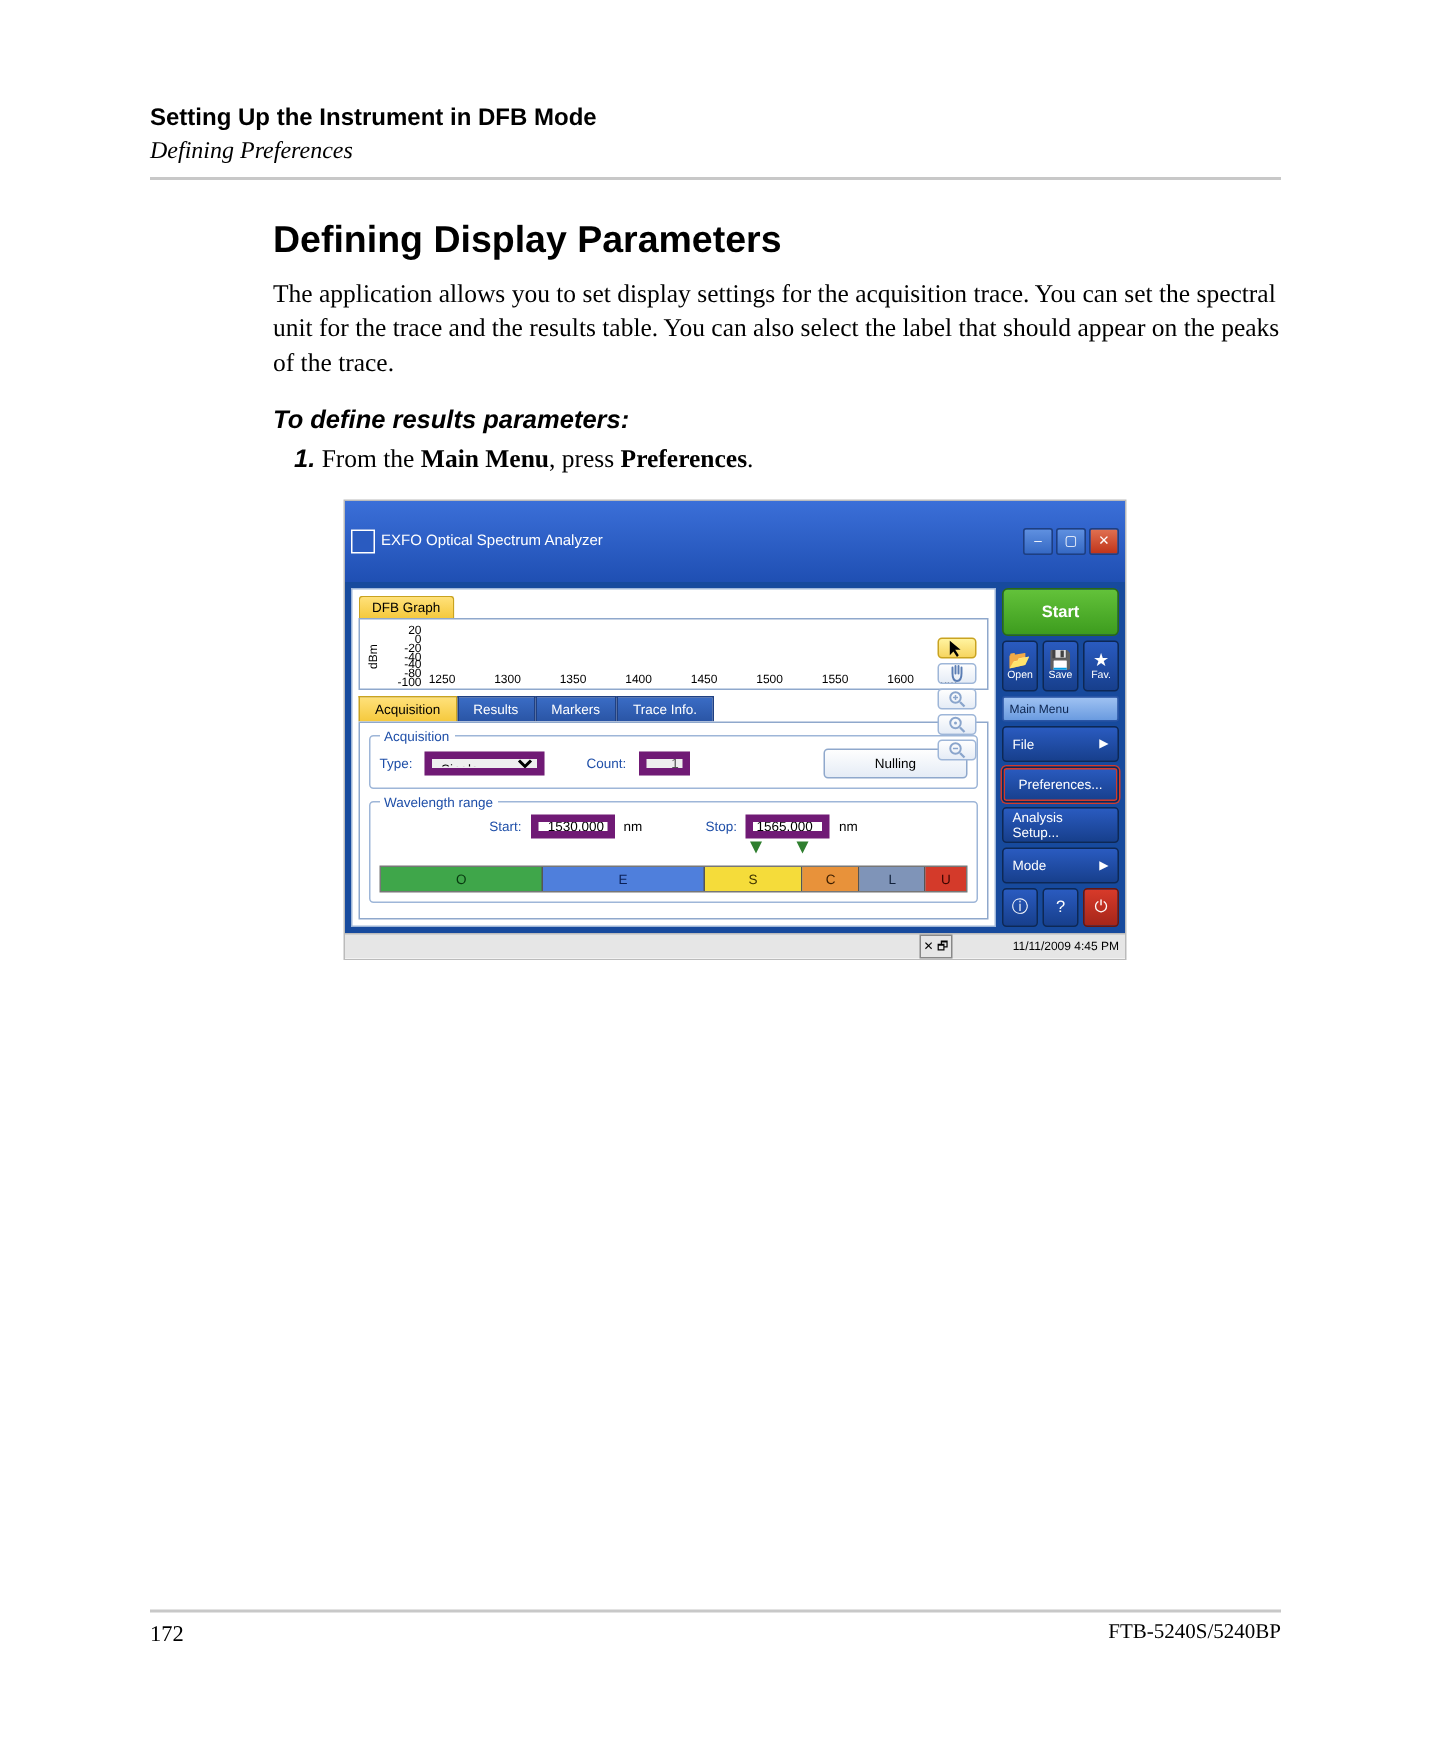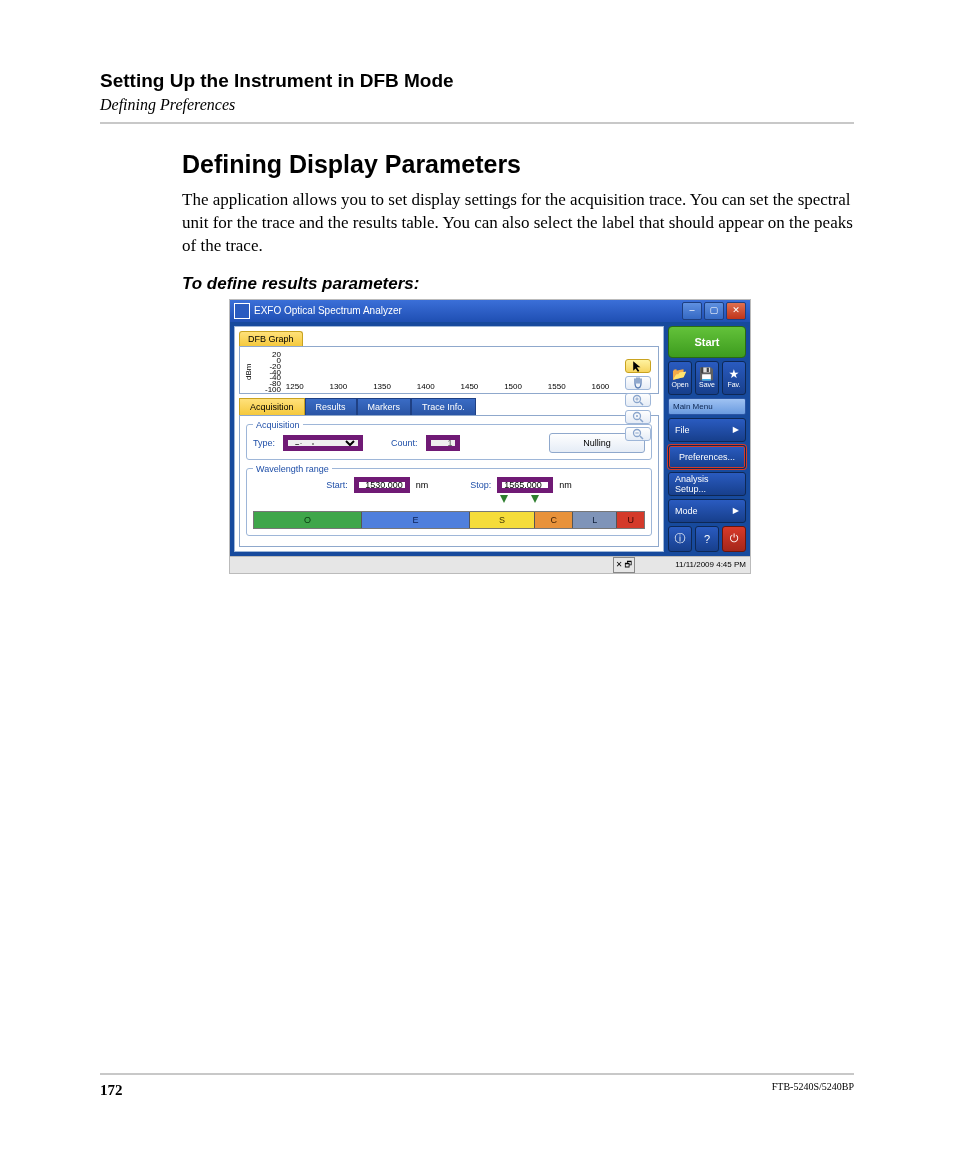--- a/index.html
+++ b/index.html
@@ -1,27 +1,27 @@
 <!DOCTYPE html>
 <html><head>
 <meta charset="utf-8">
 <style>
 html,body{margin:0;padding:0;background:#fff;font-family:"Segoe UI",Arial,sans-serif;color:#000}
 .page{width:954px;height:1159px;margin:0 auto;position:relative;box-sizing:border-box;padding:70px 100px 60px 100px}
-.chapter-title{font-family:"Segoe UI","Arial Black",Arial,sans-serif;font-weight:700;font-size:19px;margin:0 0 4px 0}
+.chapter-title{font-family:"Segoe UI","Arial Black",Arial,sans-serif;font-weight:700;font-size:16px;margin:0 0 4px 0}
 .section-sub{font-family:Georgia,"Times New Roman",serif;font-style:italic;font-size:16px;margin:0 0 8px 0}
 .hr{height:2px;background:#c8c8c8;border:0;margin:0 0 26px 0}
 .section-title{font-family:"Segoe UI","Arial Black",Arial,sans-serif;font-weight:700;font-size:25px;margin:0 0 10px 0;padding-left:82px}
 .body-text{font-family:Georgia,"Times New Roman",serif;font-size:17px;line-height:1.35;margin:0 0 16px 0;padding-left:82px}
 .instr-title{font-family:"Segoe UI",Arial,sans-serif;font-weight:700;font-style:italic;font-size:17px;margin:0 0 6px 0;padding-left:82px}
 .step{font-family:Georgia,"Times New Roman",serif;font-size:17px;margin:0 0 18px 0;padding-left:120px;text-indent:-24px}
 .step .num{font-style:italic;font-weight:700;font-family:"Segoe UI",Arial,sans-serif}
 .step b{font-family:Georgia,"Times New Roman",serif;font-weight:700}
 .screenshot{width:520px;margin-left:130px;box-shadow:0 0 0 1px #bbb}
-.titlebar{height:22px;background:linear-gradient(#3b6fd8,#1f4fb3);display:flex;align-items:center;padding:0 4px;color:#fff;font-size:10px}
+.titlebar{height:22px;background:linear-gradient(#3b6fd8,#1f4fb3);display:flex;align-items:center;padding:16px 4px;color:#fff;font-size:10px}
 .titlebar .icon{width:14px;height:14px;background:#2a5bc0;border:1px solid #fff;margin-right:4px}
 .winbtns{margin-left:auto;display:flex;gap:2px}
 .winbtn{width:18px;height:16px;background:linear-gradient(#5f90e0,#3569c4);border:1px solid #1e3f80;border-radius:2px;display:flex;align-items:center;justify-content:center;color:#fff;font-size:9px;line-height:1}
 .winbtn.close{background:linear-gradient(#e07050,#c0341a)}
 .app-body{display:flex;background:#174a9d}
 .left-pane{flex:1;background:#fff;margin:4px 0 4px 4px;border:1px solid #9eb6d8;display:flex;flex-direction:column}
 .right-pane{width:78px;padding:4px;display:flex;flex-direction:column;gap:3px}
 .dfb-tab{align-self:flex-start;margin:4px 0 0 4px;background:linear-gradient(#ffe17a,#f5c93d);border:1px solid #c9a320;border-bottom:none;font-size:9px;padding:2px 8px;border-radius:3px 3px 0 0}
 .graph-wrap{flex:1;margin:0 4px 4px 4px;border:1px solid #8fa8cc;background:#fff;display:flex;padding:6px 6px 2px 2px}
 .ylabel{writing-mode:vertical-rl;transform:rotate(180deg);font-size:8px;text-align:center;padding:0 2px}
@@ -63,33 +63,37 @@
 .menu-item{height:22px;background:linear-gradient(#2a5bc0,#173f8c);border:1px solid #0e2855;border-radius:3px;color:#fff;font-size:9px;display:flex;align-items:center;padding:0 6px;justify-content:space-between}
 .menu-item.hl{box-shadow:0 0 0 1px #d43a2a inset,0 0 0 1px #d43a2a}
 .menu-item .arw{font-size:8px}
 .btm-icons{margin-top:auto;display:flex;gap:3px}
 .btm-btn{flex:1;height:24px;border-radius:3px;background:linear-gradient(#2a5bc0,#173f8c);border:1px solid #0e2855;display:flex;align-items:center;justify-content:center;color:#fff;font-size:11px}
 .btm-btn.red{background:linear-gradient(#d83a2a,#a5261a);border-color:#6a150c}
 .statusbar{height:16px;background:#e6e6e6;display:flex;align-items:center;justify-content:flex-end;font-size:8px;padding:0 4px;gap:4px;border-top:1px solid #bbb}
 .status-ic{display:inline-block;padding:0 2px;border:1px solid #888;font-size:8px;margin-right:36px}
 .footer{position:absolute;left:100px;right:100px;bottom:60px}
 .footer-hr{height:2px;background:#c8c8c8;border:0;margin:0 0 6px 0}
-.page-num{font-family:Georgia,"Times New Roman",serif;font-weight:700;font-size:15px}
-.model{font-family:Georgia,"Times New Roman",serif;font-size:10px;float:right}
+.page-num{font-family:Georgia,"Times New Roman",serif;font-weight:400;font-size:15px}
+.model{font-family:Georgia,"Times New Roman",serif;font-size:14px;float:right}
 </style>
 </head>
 <body>
 
 <div class="page">
   <div class="chapter-title">Setting Up the Instrument in DFB Mode</div>
   <div class="section-sub">Defining Preferences</div>
   <hr class="hr">
   <div class="section-title">Defining Display Parameters</div>
   <p class="body-text">The application allows you to set display settings for the acquisition trace. You can set the spectral unit for the trace and the results table. You can also select the label that should appear on the peaks of the trace.</p>
   <div class="instr-title">To define results parameters:</div>
+  <p class="step">
+    <span class="num">1.</span>
+    <span>From the </span><b>Main Menu</b><span>, press </span><b>Preferences</b><span>.</span>
+  </p>
 
   <div class="screenshot">
     <div class="titlebar">
       <span class="icon"></span>
       <span>EXFO Optical Spectrum Analyzer</span>
       <div class="winbtns">
         <div class="winbtn">‒</div>
         <div class="winbtn">▢</div>
         <div class="winbtn close">✕</div>
       </div>

